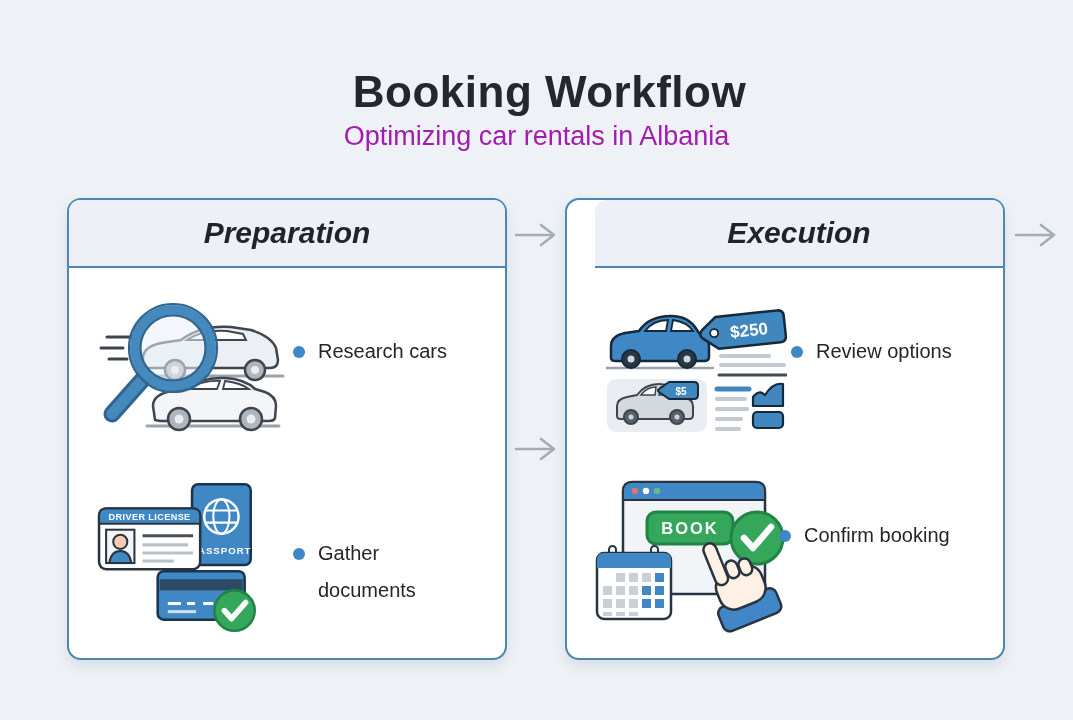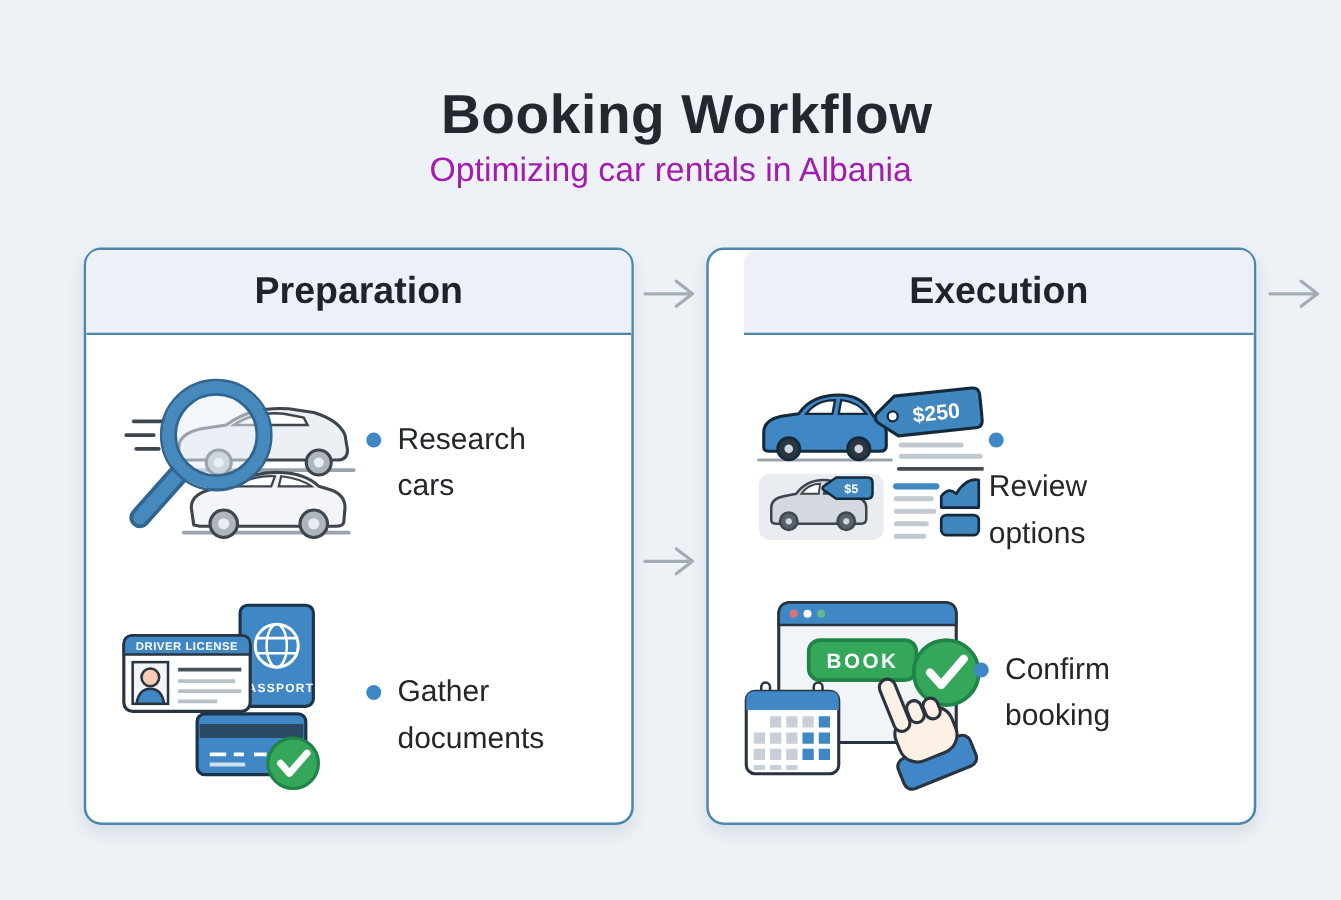--- a/index.html
+++ b/index.html
@@ -31,36 +31,36 @@
   }
   .card-prep { left:67px; }
   .card-exec { left:565px;padding-left:28px; }
 
   .card-header {
     height:68px; background:#edf1f7;
     border-bottom:2px solid #4d87ae;
     border-radius:11px 11px 0 0;
     display:flex; align-items:center; justify-content:center;
   }
-  .card-header h2 { margin:4px; font-size:30px; font-weight:700; color:#1f242a; }
+  .card-header h2 { margin:4px; font-size:30px; font-weight:700; color:#1f242a;font-style:italic; }
 
   .icon-box { position:absolute; }
   .icon-box svg { display:block; width:100%; height:100%; }
 
   .step-label { position:absolute; display:flex; gap:13px; }
   .bullet { flex:none; width:12px; height:12px; border-radius:50%; background:#3f87c5; margin-top:13px; }
-  .label-text { font-size:24px; line-height:37px; color:#23272c; max-width:152px; }
+  .label-text { font-size:20px; line-height:37px; color:#23272c; max-width:152px; }
 
   .icon-research  { left:16px;  top:92px;  width:202px; height:142px; }
   .label-research { left:224px; top:133px; }
   .icon-documents { left:26px;  top:278px; width:182px; height:157px; }
   .label-documents{ left:224px; top:335px; }
 
   .icon-pricing  { left:34px;  top:100px; width:186px; height:136px; }
-  .label-review  { left:224px; top:133px;flex-direction:column; }
+  .label-review  { left:224px; top:133px; }
   .icon-booking  { left:28px;  top:276px; width:197px; height:162px; }
   .label-confirm { left:212px; top:317px; }
 
   .flow-arrow { position:absolute; width:46px; height:30px; }
   .arrow-1 { left:513px;  top:220px; }
   .arrow-2 { left:513px;  top:434px; }
   .arrow-3 { left:1013px; top:220px; }
 
   svg text { font-family:"Liberation Sans", sans-serif; }
 </style>

